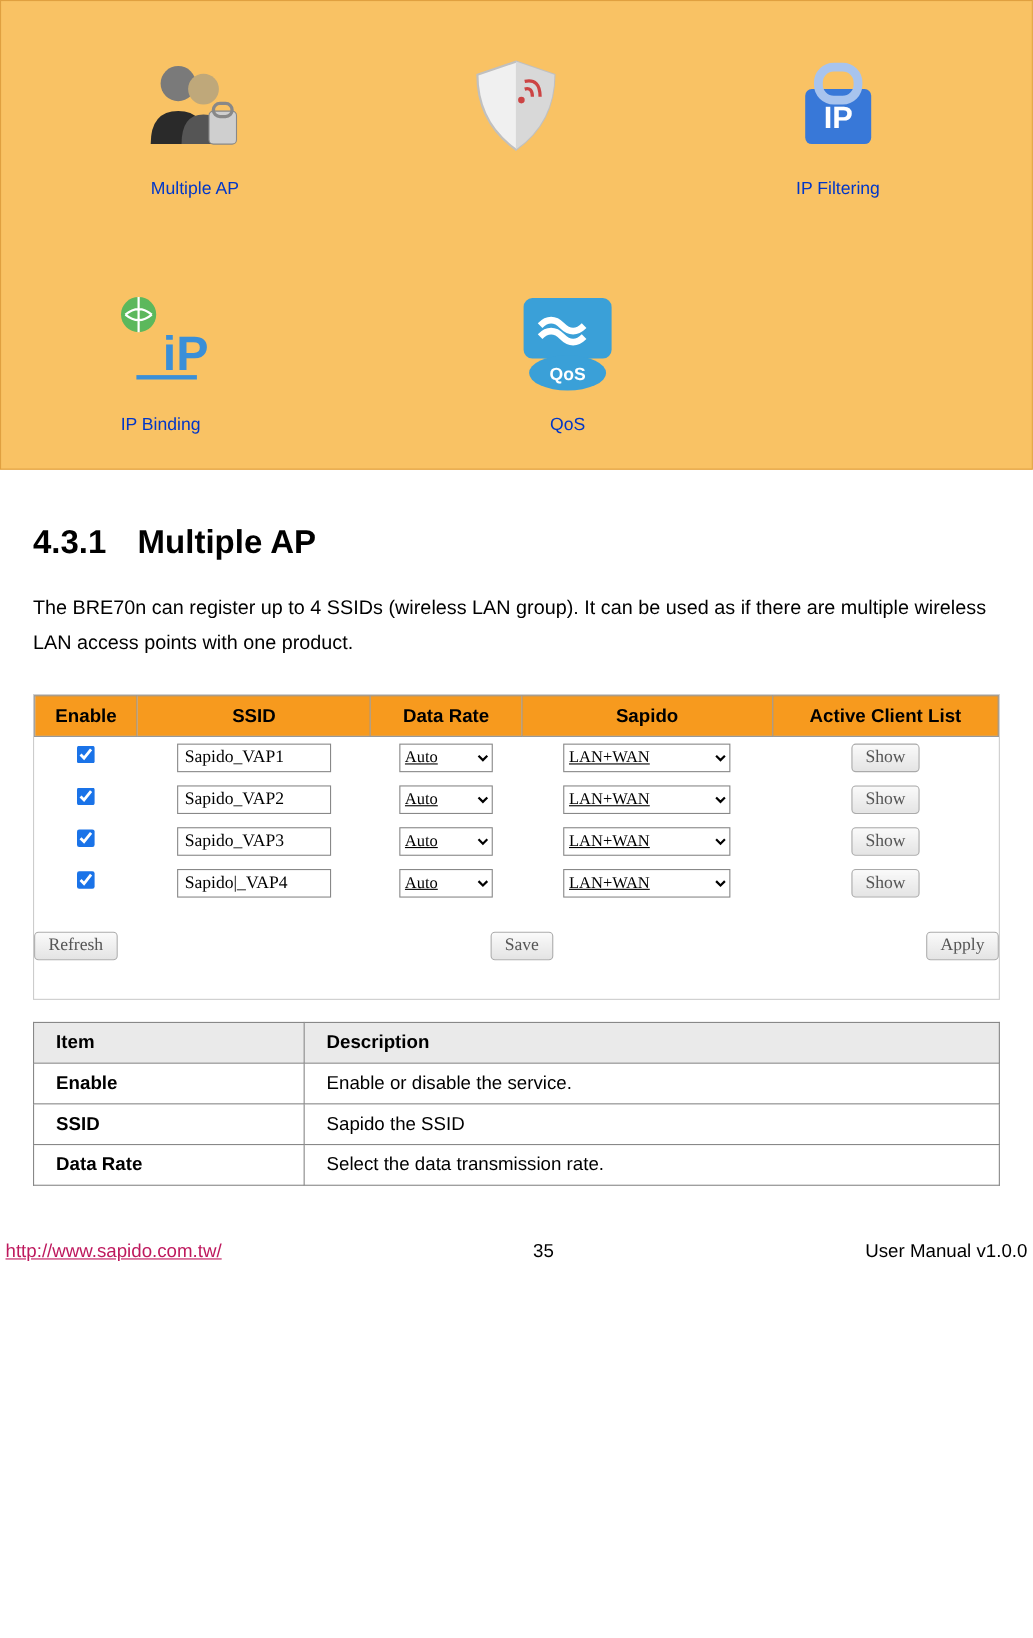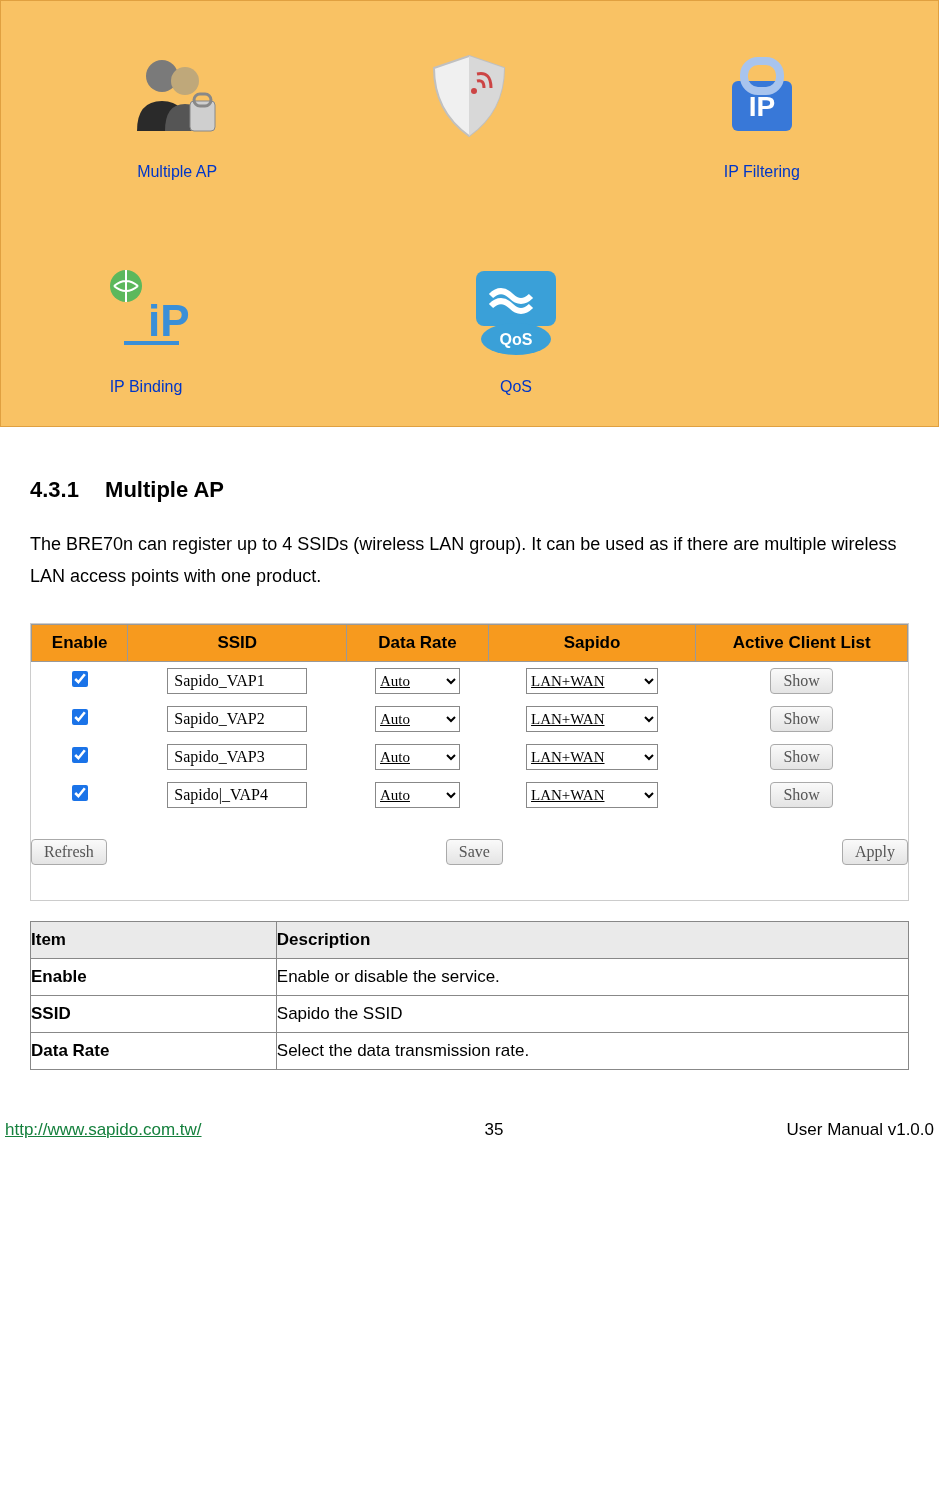--- a/index.html
+++ b/index.html
@@ -40,21 +40,21 @@
     color: #0036C8;
     font-size: 16px;
     text-align: center;
   }
   
   
   .content {
     padding: 50px 30px 20px 30px;
   }
   .section-heading {
-    font-size: 22px;
+    font-size: 30px;
     font-weight: bold;
     margin-bottom: 25px;
   }
   .section-number { margin-right: 20px; }
   .section-para {
     font-size: 18px;
     line-height: 1.8;
     margin-bottom: 30px;
   }
   
@@ -93,21 +93,21 @@
   }
   .ssid-table select {
     height: 26px;
     font-family: serif;
     font-size: 15px;
     border: 1px solid #888;
     background: #fff;
     text-decoration: underline;
   }
   .select-data { width: 85px; }
-  .select-access { width: 132px; }
+  .select-access { width: 152px; }
   input[type="checkbox"] {
     width: 16px;
     height: 16px;
     accent-color: #1a73e8;
   }
   .show-btn, .action-btn {
     font-family: serif;
     font-size: 16px;
     padding: 3px 12px;
     background: linear-gradient(#fafafa,#e4e4e4);
@@ -126,41 +126,41 @@
   
   
   .desc-table {
     width: 100%;
     border-collapse: collapse;
     font-size: 17px;
     margin-top: 10px;
   }
   .desc-table th, .desc-table td {
     border: 1px solid #888;
-    padding: 8px 0;
+    padding: 8px 20px;
     text-align: left;
     margin-left: 28px;
   }
   .desc-table thead th {
     background: #EAEAEA;
     font-weight: bold;
   }
   .desc-table tbody td:first-child {
     font-weight: bold;
     width: 28%;
   }
   
   
   .footer {
     display: flex;
     justify-content: space-between;
     padding: 30px 5px 10px 5px;
     font-size: 17px;
   }
-  .footer-left { color: #15803d; text-decoration: underline; }
+  .footer-left { color: #be185d; text-decoration: underline; }
   .footer-center { text-align: center; }
   
   
   svg { display: block; }
 </style>
 </head>
 <body>
 
 <div class="icon-panel">
   <div class="icon-row">

